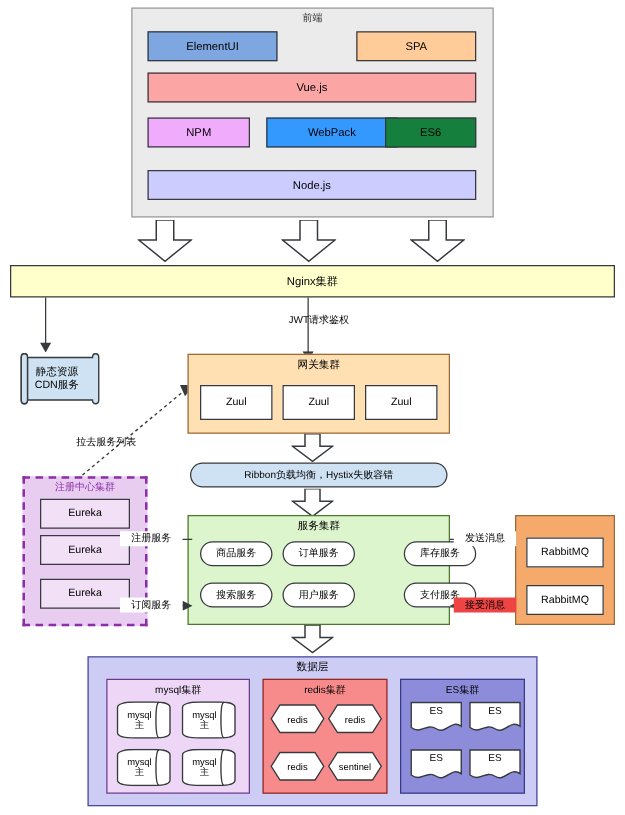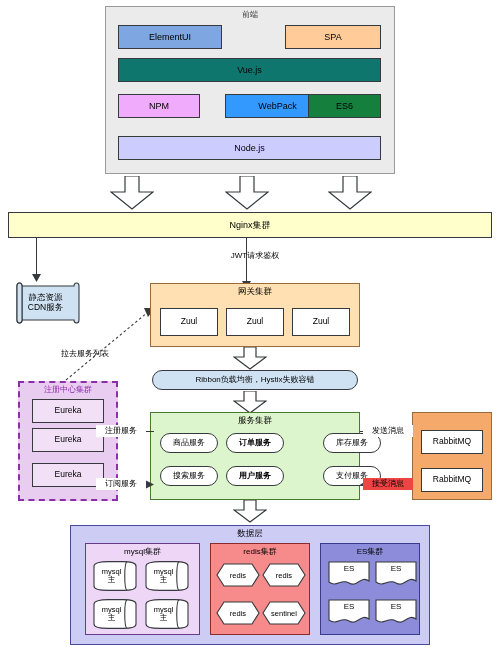--- a/index.html
+++ b/index.html
@@ -11,23 +11,23 @@
   .abs{position:absolute;box-sizing:border-box;}
   .ctr{display:flex;align-items:center;justify-content:center;text-align:center;line-height:1.15;}
 
   
   #frontend{left:105px;top:6px;width:290px;height:168px;background:#ebebeb;border:1px solid #9a9a9a;}
   #frontend-title{left:105px;top:9px;width:290px;height:12px;font-size:8px;color:#333;}
 
   .fe{height:24px;border:1px solid #36393d;}
   #elementui{left:118px;top:25px;width:104px;background:#7ea6e0;}
   #spa{left:285px;top:25px;width:96px;background:#ffcc99;}
-  #vuejs{left:118px;top:58px;width:263px;background:#0f766e;}
+  #vuejs{left:118px;top:58px;width:263px;background:#fca5a5;}
   #npm{left:118px;top:94px;width:82px;background:#f0abfc;}
-  #webpack{left:225px;top:94px;width:105px;background:#3399ff;}
+  #webpack{left:213px;top:94px;width:105px;background:#3399ff;}
   #es6{left:308px;top:94px;width:73px;background:#15803d;}
   #nodejs{left:118px;top:136px;width:263px;background:#ccccff;}
 
   
   .blockarrow{width:44px;height:34px;}
   .blockarrow svg{display:block;}
 
   
   #nginx{left:8px;top:212px;width:484px;height:26px;background:#ffffcc;border:1px solid #36393d;}
 
@@ -51,21 +51,21 @@
   
   #gw-arrow{left:233px;top:347px;}
   #ribbon{left:152px;top:370px;width:206px;height:20px;background:#cfe2f3;border:1px solid #36393d;border-radius:10px;font-size:8px;}
 
   
   #svc-arrow{left:233px;top:391px;}
   #services{left:150px;top:412px;width:210px;height:88px;background:#ddf5cc;border:1px solid #4a7a2a;}
   #services-title{left:150px;top:415px;width:210px;height:12px;font-size:8.5px;}
   .svc{width:58px;height:20px;background:#ffffff;border:1px solid #36393d;border-radius:10px;font-size:8px;}
   .svc-r1{top:433px;} .svc-r2{top:466px;}
-  .svc-c1{left:160px;} .svc-c2{left:226px;font-weight:bold;} .svc-c3{left:292px;margin-left:31px;}
+  .svc-c1{left:160px;} .svc-c2{left:226px;} .svc-c3{left:292px;margin-left:31px;}
 
   
   #registry{left:18px;top:381px;width:100px;height:120px;background:#e8cdf0;border:2px dashed #8b2fa8;}
   #registry-title{left:18px;top:384px;width:100px;height:12px;font-size:8px;color:#8b2fa8;}
   .eureka{left:32px;width:72px;height:24px;background:#f2e0f7;border:1px solid #36393d;font-size:8.5px;}
   #eu1{top:399px;} #eu2{top:428px;} #eu3{top:463px;}
 
   
   #pull-label{left:40px;top:348px;width:90px;height:12px;font-size:8px;}
 

